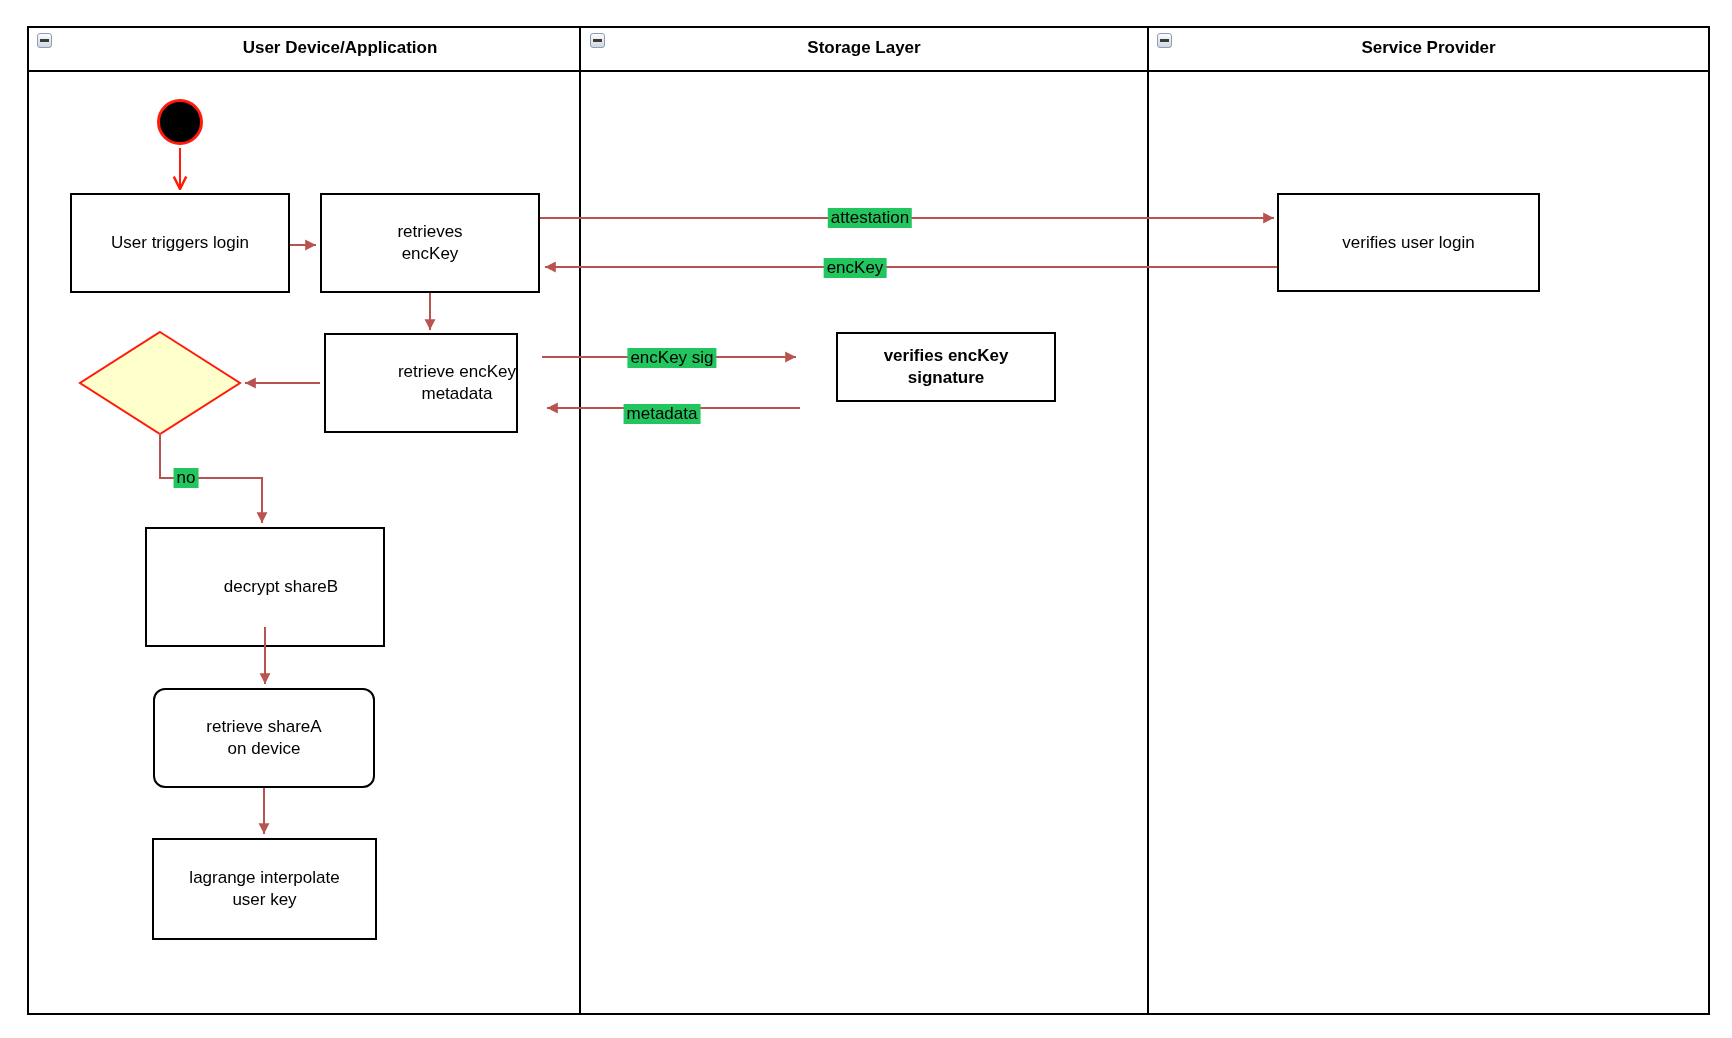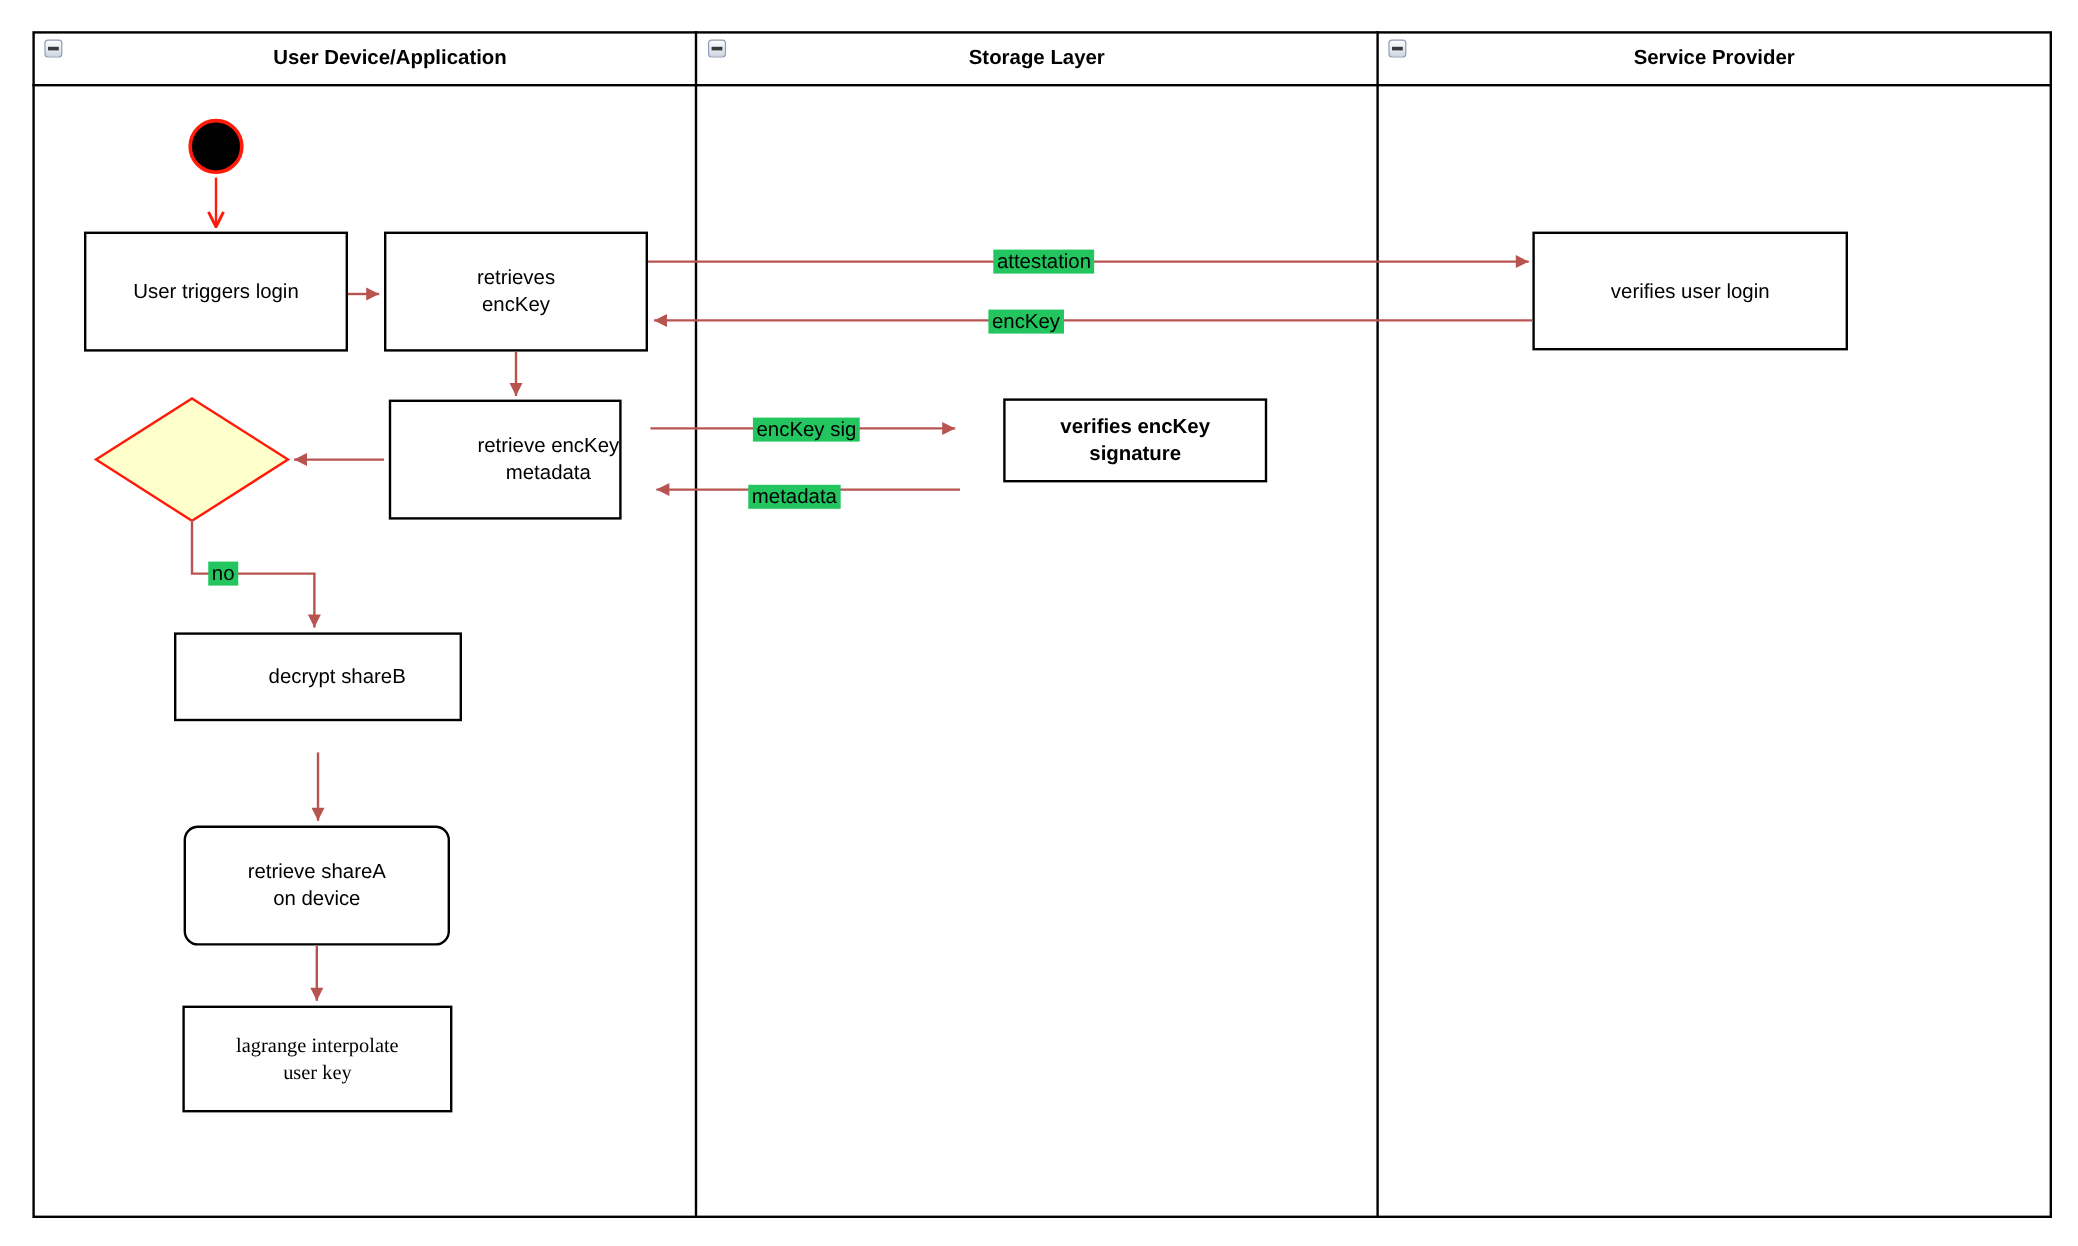--- a/index.html
+++ b/index.html
@@ -38,21 +38,21 @@
 </head>
 <body>
 
 <div id="canvas">
 
   <div class="frame"></div>
   <div class="vdiv" style="left:579px;"></div>
   <div class="vdiv" style="left:1147px;"></div>
   <div class="hdiv"></div>
 
-  <div class="lane-title" style="left:29px;width:592px;text-align:center;">User Device/Application</div>
+  <div class="lane-title" style="left:44px;width:592px;text-align:center;">User Device/Application</div>
   <div class="lane-title" style="left:581px;width:566px;">Storage Layer</div>
   <div class="lane-title" style="left:1149px;width:559px;">Service Provider</div>
 
   <div class="collapse-btn" style="left:37px;top:33px;">
       <div class="minus"></div>
     </div>
   <div class="collapse-btn" style="left:590px;top:33px;">
       <div class="minus"></div>
     </div>
   <div class="collapse-btn" style="left:1157px;top:33px;">
@@ -107,30 +107,30 @@
 
   <div class="node" style="left:836px;top:332px;width:220px;height:70px;font-weight:bold;">
     <span>verifies encKey
 signature</span>
   </div>
 
   <div class="node" style="left:1277px;top:193px;width:263px;height:99px;">
     <span>verifies user login</span>
   </div>
 
-  <div class="node" style="left:145px;top:527px;width:240px;height:74px;padding-left:32px;">
+  <div class="node" style="left:145px;top:527px;width:240px;height:120px;padding-left:32px;">
     <span>decrypt shareB</span>
   </div>
 
   <div class="node" style="left:153px;top:688px;width:222px;height:100px;border-radius:12px;">
     <span>retrieve shareA
 on device</span>
   </div>
 
-  <div class="node" style="left:152px;top:838px;width:225px;height:89px;font-family:Liberation Serif, serif;">
+  <div class="node" style="left:152px;top:838px;width:225px;height:102px;">
     <span>lagrange interpolate
 user key</span>
   </div>
 
   <div class="edge-label" style="left:870px;top:218px;">attestation</div>
   <div class="edge-label" style="left:855px;top:268px;">encKey</div>
   <div class="edge-label" style="left:672px;top:358px;">encKey sig</div>
   <div class="edge-label" style="left:662px;top:414px;">metadata</div>
   <div class="edge-label" style="left:186px;top:478px;">no</div>
 

